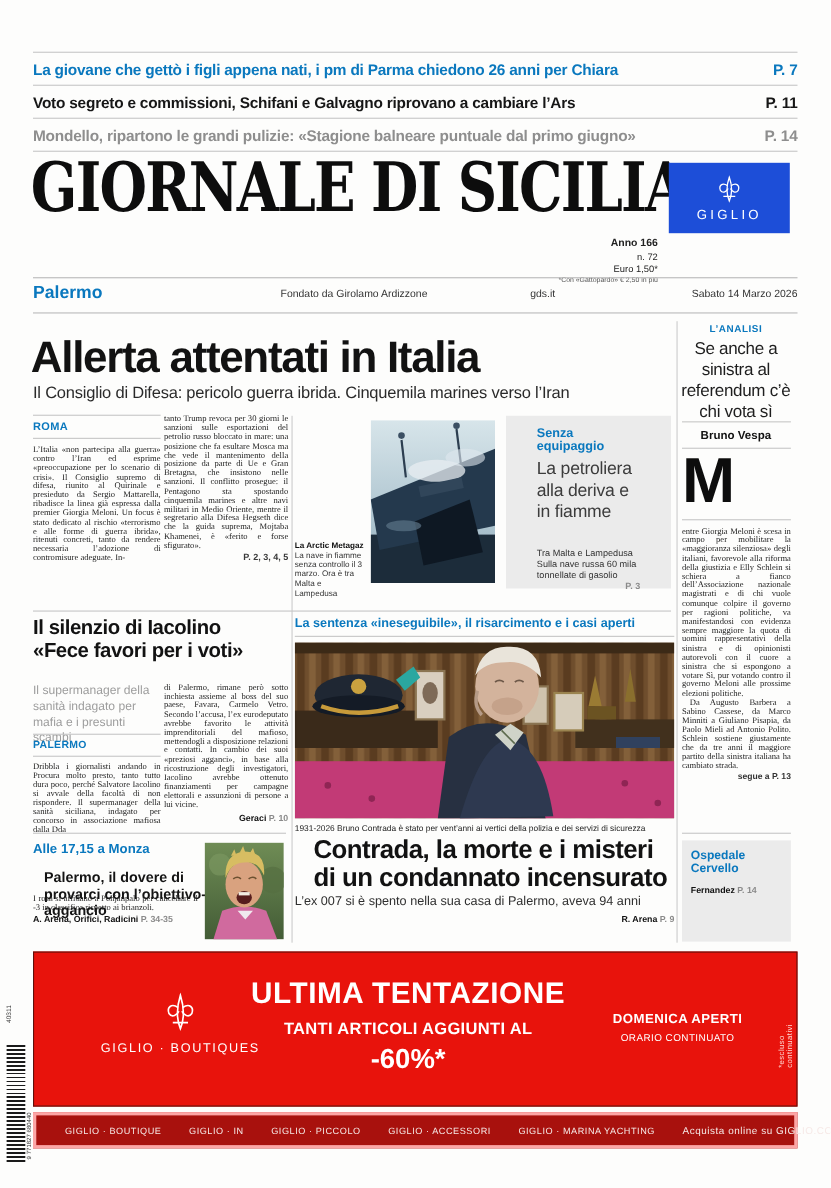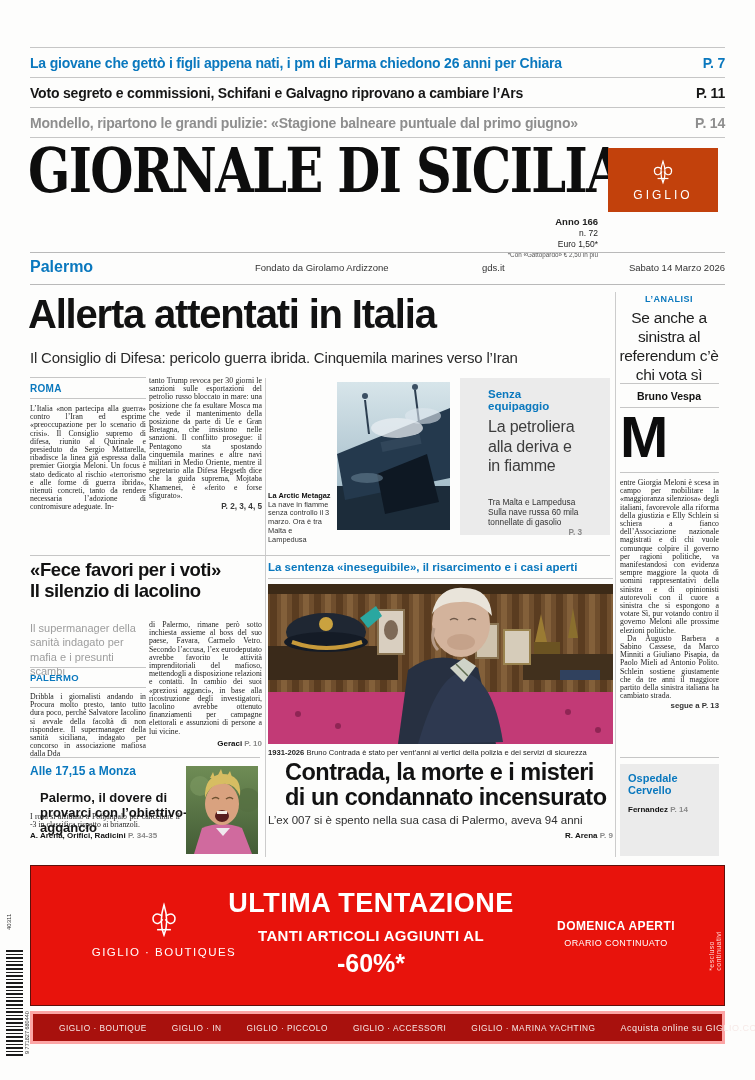--- a/index.html
+++ b/index.html
@@ -11,35 +11,35 @@
   
   .topbar{position:absolute;left:30px;width:695px;top:47px;border-bottom:1px solid #c6c6c6;}
   .tb-row{display:flex;justify-content:space-between;align-items:center;height:29px;border-top:1px solid #c6c6c6;font-weight:bold;font-size:14px;letter-spacing:-0.2px;}
   .tb-blue{color:#0a78be;}
   .tb-black{color:#161616;}
   .tb-gray{color:#8e8e8e;}
   .tb-page{flex:none;margin-left:12px;}
 
   
   .mast-title{position:absolute;left:28px;top:140px;margin:0;font-family:"DejaVu Serif",serif;font-weight:bold;font-size:62px;line-height:1;letter-spacing:-2px;transform:scaleX(.8);transform-origin:left top;color:#0d0d0d;white-space:nowrap;}
-  .logo-box{position:absolute;left:608px;top:148px;width:110px;height:64px;background:#c2410c;display:flex;flex-direction:column;align-items:center;justify-content:center;gap:3px;}
+  .logo-box{position:absolute;left:608px;top:148px;width:110px;height:64px;background:#1d4ed8;display:flex;flex-direction:column;align-items:center;justify-content:center;gap:3px;}
   .logo-label{color:#fff;font-size:12px;letter-spacing:3px;}
   .edition{position:absolute;top:216px;left:398px;width:200px;text-align:right;font-size:8.5px;line-height:1.3;color:#222;}
   .ed-anno{font-weight:bold;font-size:9.5px;}
   .ed-note{font-size:6.3px;color:#555;margin-top:1px;}
 
   
   .dateline{position:absolute;left:30px;width:695px;top:252px;height:31px;border-top:1px solid #b9b9b9;border-bottom:1px solid #b9b9b9;}
   .dl-city{position:absolute;left:0;top:5px;color:#0a78be;font-weight:bold;font-size:16px;}
   .dl-founder{position:absolute;left:225px;top:9px;font-size:9.5px;color:#333;}
   .dl-site{position:absolute;left:452px;top:9px;font-size:9.5px;color:#333;}
   .dl-date{position:absolute;right:0;top:9px;font-size:9.5px;color:#333;}
 
   
-  .lead-headline{position:absolute;left:28px;top:292px;margin:0;font-size:40px;font-weight:bold;letter-spacing:-1.2px;color:#121212;white-space:nowrap;}
+  .lead-headline{position:absolute;left:28px;top:303px;margin:0;font-size:40px;font-weight:bold;letter-spacing:-1.2px;color:#121212;white-space:nowrap;}
   .lead-subhead{position:absolute;left:30px;top:349px;font-size:15px;letter-spacing:-0.2px;color:#2a2a2a;white-space:nowrap;}
   .kicker{color:#0a78be;font-weight:bold;}
   .serif{font-family:"Liberation Serif",serif;font-size:7.8px;line-height:8.2px;text-align:justify;color:#1c1c1c;}
   .pages-ref{font-family:"Liberation Sans",sans-serif;font-size:8.2px;font-weight:bold;color:#3a3a3a;text-align:right;margin-top:2px;}
   .byline{font-family:"Liberation Sans",sans-serif;font-size:8px;text-align:right;margin-top:3px;}
   .byl-name{font-weight:bold;color:#111;}
   .byl-page{color:#8a8a8a;font-weight:bold;}
 
   .photo{display:block;}
   .cap{font-size:7.4px;line-height:1.18;color:#333;}
@@ -220,22 +220,22 @@
   <div class="hrule" style="left:620px;top:407px;width:99px;"></div>
   <div class="an-drop">M</div>
   <div class="hrule" style="left:620px;top:472px;width:99px;"></div>
   <div class="an-body serif">
     <p>entre Giorgia Meloni è scesa in campo per mobilitare la «maggioranza silenziosa» degli italiani, favorevole alla riforma della giustizia e Elly Schlein si schiera a fianco dell’Associazione nazionale magistrati e di chi vuole comunque colpire il governo per ragioni politiche, va manifestandosi con evidenza sempre maggiore la quota di uomini rappresentativi della sinistra e di opinionisti autorevoli con il cuore a sinistra che si espongono a votare Sì, pur votando contro il governo Meloni alle prossime elezioni politiche.</p>
     <p>Da Augusto Barbera a Sabino Cassese, da Marco Minniti a Giuliano Pisapia, da Paolo Mieli ad Antonio Polito. Schlein sostiene giustamente che da tre anni il maggiore partito della sinistra italiana ha cambiato strada.</p>
     <div class="an-segue">segue a P. 13</div>
   </div>
 
   <h3 class="ia-head">
+    <div>Il silenzio di Iacolino</div>
     <div>«Fece favori per i voti»</div>
-    <div>Il silenzio di Iacolino</div>
   </h3>
   <div class="ia-sub">Il supermanager della sanità indagato per mafia e i presunti scambi</div>
   <div class="hrule" style="left:30px;top:667px;width:116px;"></div>
   <div class="ia-kicker kicker">PALERMO</div>
   <div class="hrule" style="left:30px;top:687px;width:116px;"></div>
   <div class="ia-col1 serif">Dribbla i giornalisti andando in Procura molto presto, tanto tutto dura poco, perché Salvatore Iacolino si avvale della facoltà di non rispondere. Il supermanager della sanità siciliana, indagato per concorso in associazione mafiosa dalla Dda</div>
   <div class="ia-col2">
     <div class="serif">di Palermo, rimane però sotto inchiesta assieme al boss del suo paese, Favara, Carmelo Vetro. Secondo l’accusa, l’ex eurodeputato avrebbe favorito le attività imprenditoriali del mafioso, mettendogli a disposizione relazioni e contatti. In cambio dei suoi «preziosi agganci», in base alla ricostruzione degli investigatori, Iacolino avrebbe ottenuto finanziamenti per campagne elettorali e assunzioni di persone a lui vicine.</div>
     <div class="byline">
       <span class="byl-name">Geraci</span>
@@ -279,21 +279,21 @@
     <path d="M150 160 q20 -70 45 -72 q30 6 40 70 z" fill="#2e3950"></path>
     <polygon points="182,84 196,98 208,82 196,74" fill="#cfd3c8"></polygon>
     <line x1="188" y1="80" x2="200" y2="92" stroke="#5d6b4e" stroke-width="1.5"></line>
     <ellipse cx="193" cy="40" rx="29" ry="33" fill="#d3b39c"></ellipse>
     <path d="M164 30 Q170 2 196 4 Q222 4 224 32 Q210 16 192 18 Q172 18 164 30 Z" fill="#e9e4da"></path>
     <path d="M166 44 q-4 14 4 22" stroke="#b59a86" stroke-width="3" fill="none"></path>
     <ellipse cx="193" cy="58" rx="14" ry="8" fill="#c5a28a"></ellipse>
     <path d="M182 36 q4 -3 8 0 M200 36 q4 -3 8 0" stroke="#6d5848" stroke-width="1.5" fill="none"></path>
   </svg>
   <div class="ct-caption">
-    <span style="font-weight:bold;text-align:center;">1931-2026</span>
+    <span style="font-weight:normal;text-align:center;">1931-2026</span>
     <span>Bruno Contrada è stato per vent’anni ai vertici della polizia e dei servizi di sicurezza</span>
   </div>
   <h3 class="ct-head">
     <div>Contrada, la morte e i misteri</div>
     <div>di un condannato incensurato</div>
   </h3>
   <div class="ct-sub">L’ex 007 si è spento nella sua casa di Palermo, aveva 94 anni</div>
   <div class="ct-byline byline">
     <span class="byl-name">R. Arena</span>
     <span class="byl-page">P. 9</span>

